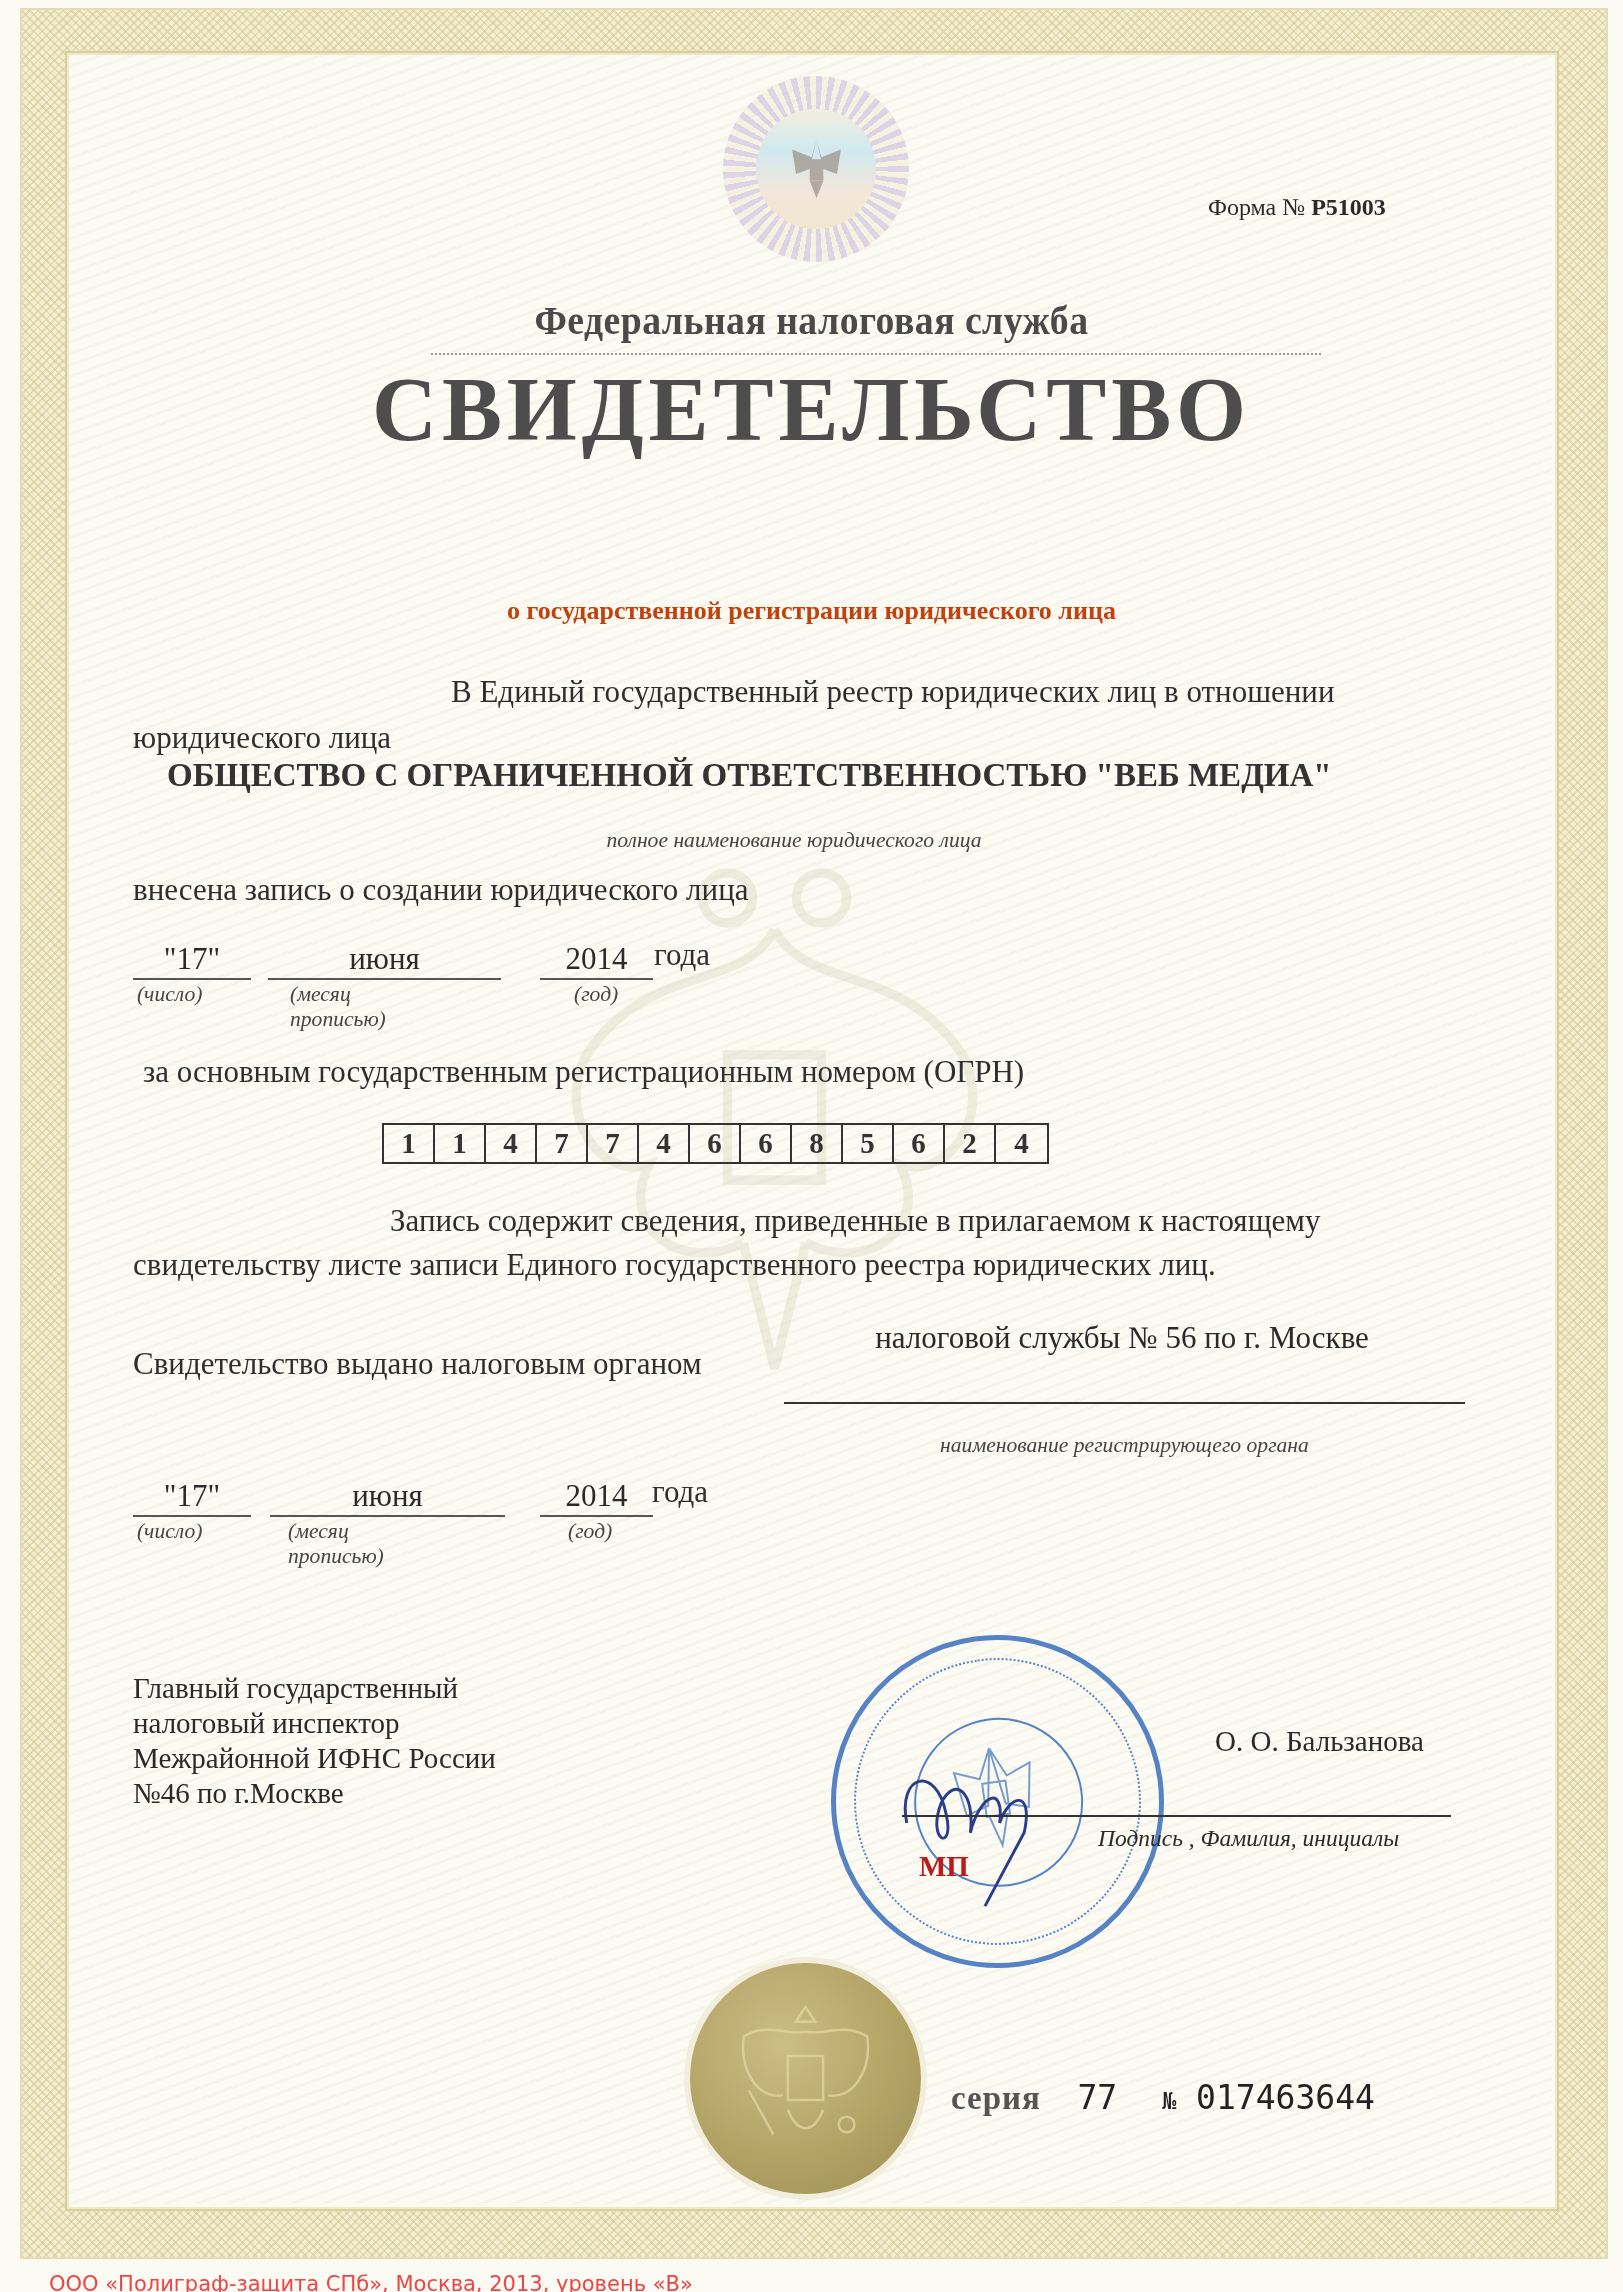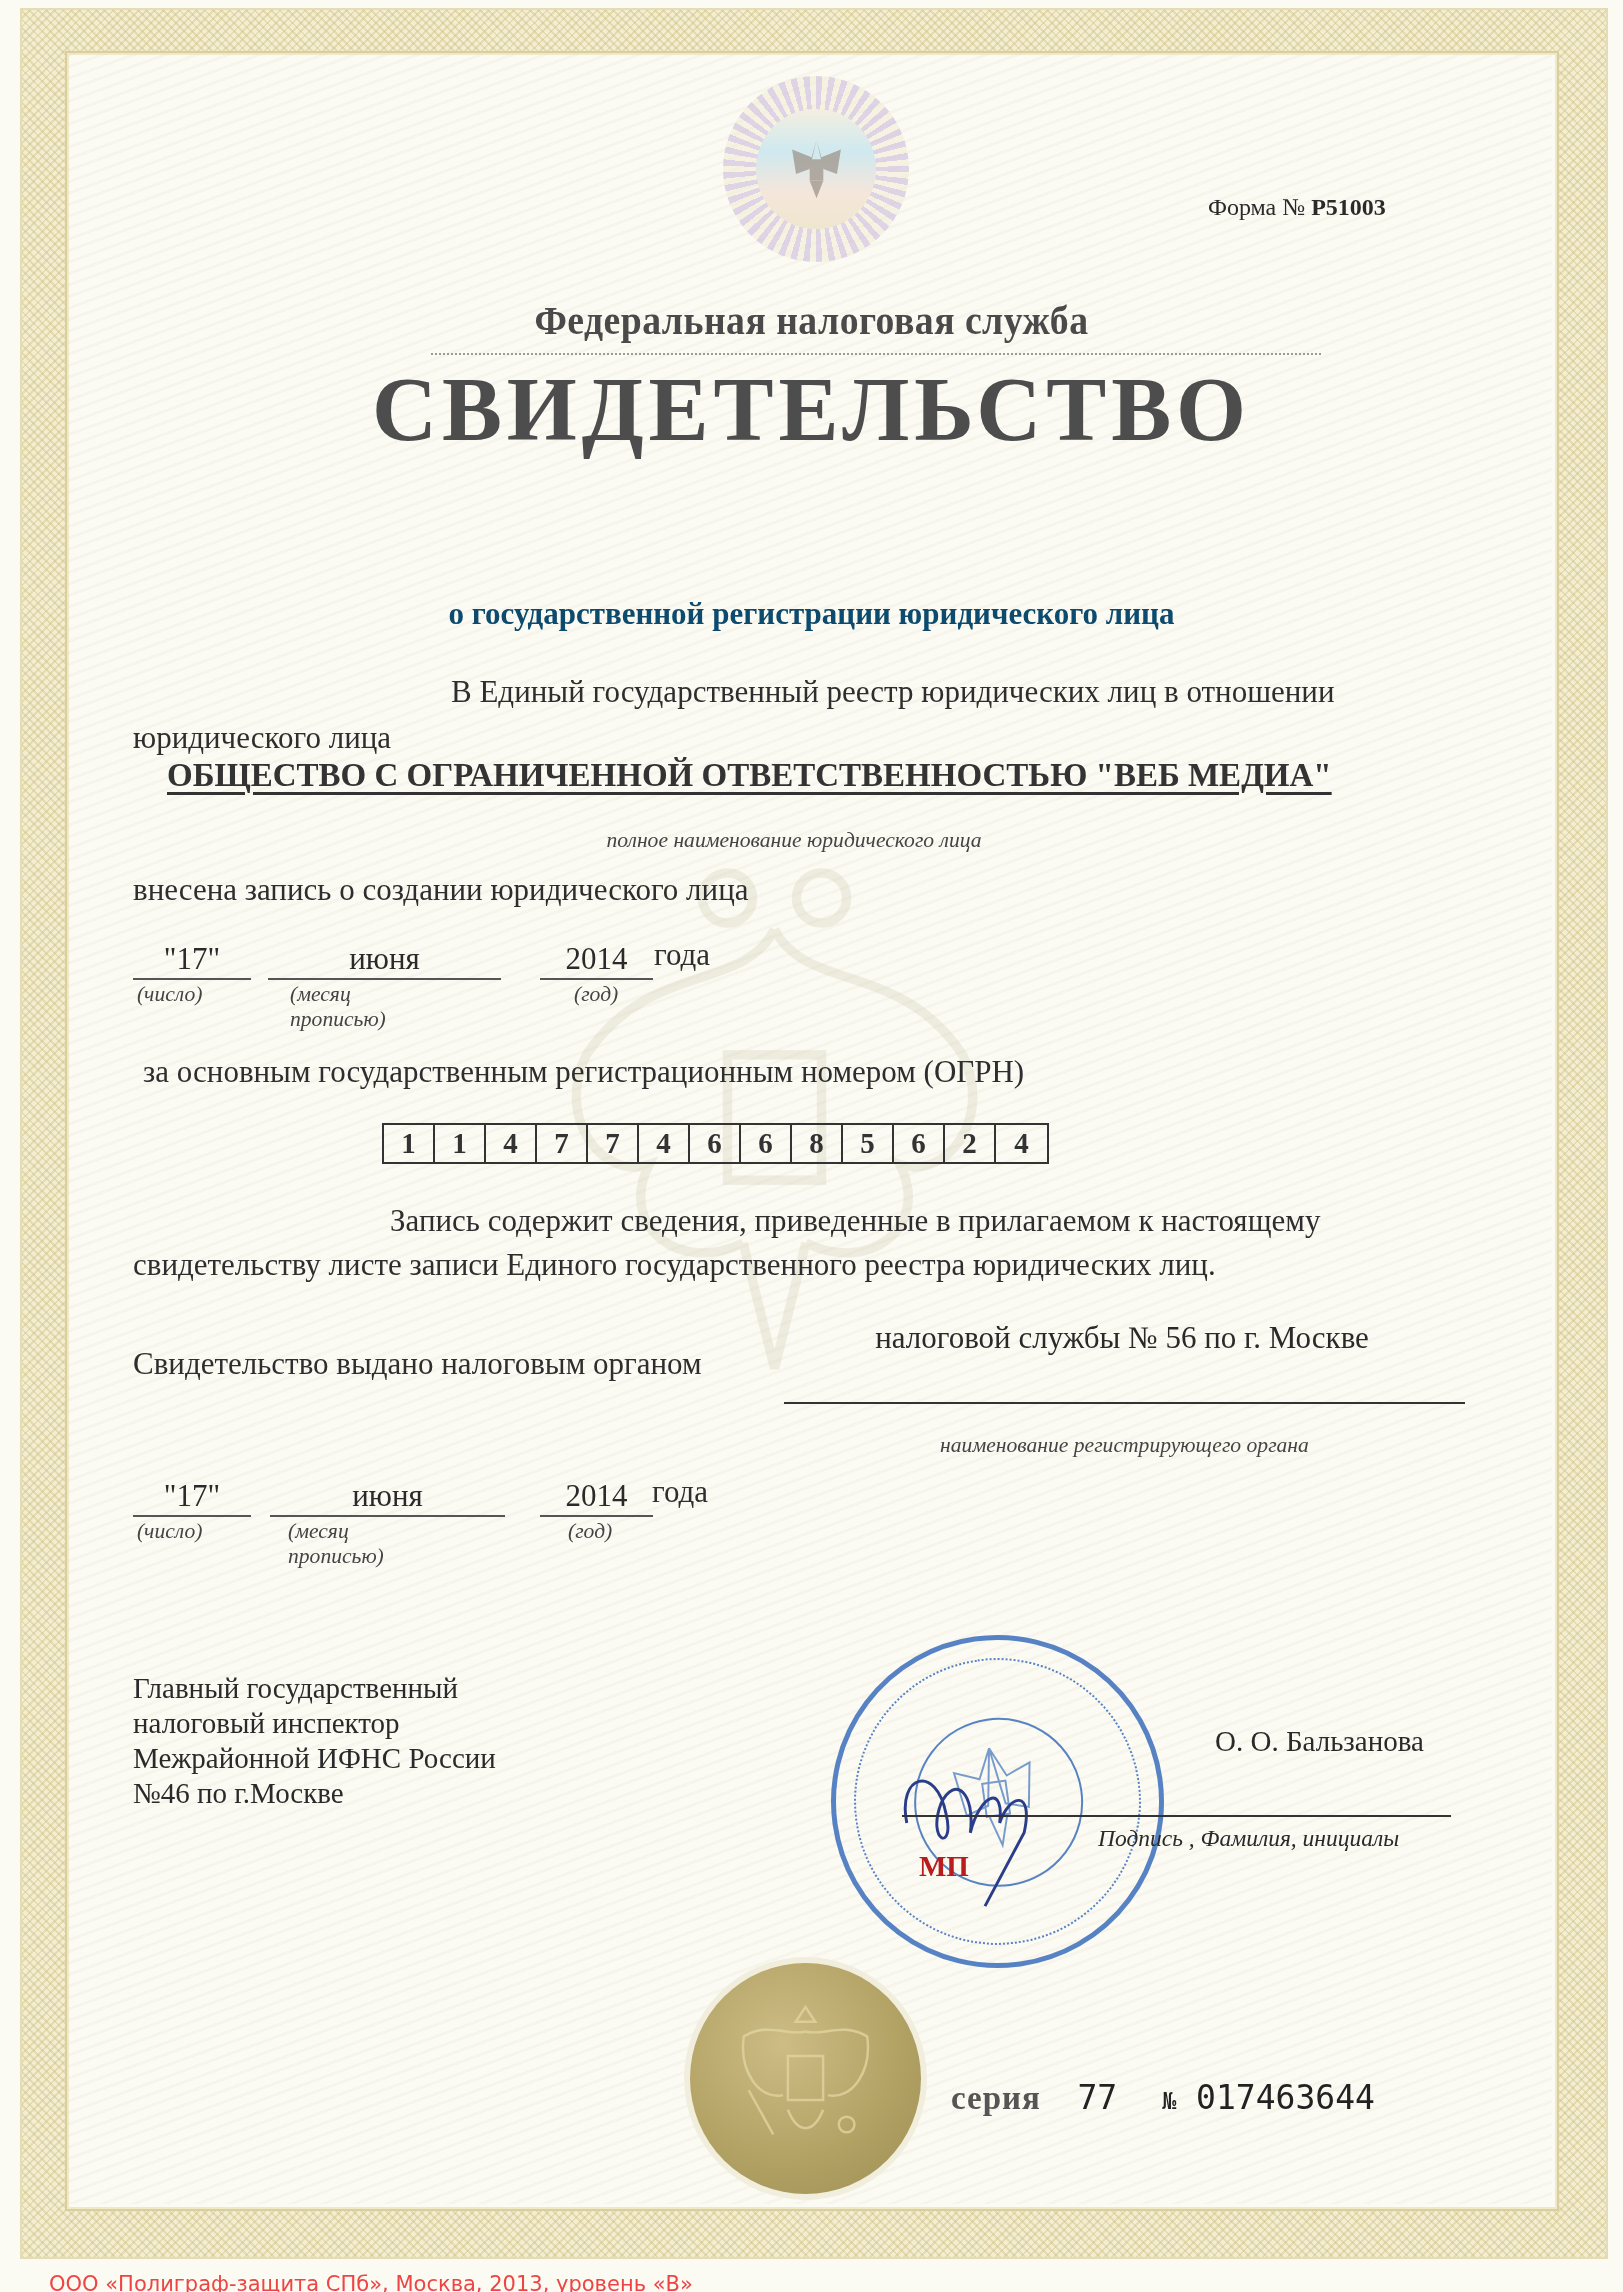--- a/index.html
+++ b/index.html
@@ -56,28 +56,28 @@
   .dotted-rule {
     left:431px; top:353px; width:890px; height:0;
     border-top:2px dotted #9a9a9a;
   }
   .main-title {
     left:0; width:1623px; top:358px; text-align:center;
     font-size:90px; font-weight:bold; color:#4d4d4d; letter-spacing:4.9px;
   }
   .subtitle {
     left:0; width:1623px; top:596px; text-align:center;
-    font-size:31px; font-weight:bold; color:#0c4a6e;
+    font-size:26px; font-weight:bold; color:#c2410c;
   }
   .body-text { font-size:31px; color:#2e2e2e; }
   .line1 { left:451px; top:674px; }
   .line2 { left:133px; top:720px; }
   .company {
     left:167px; top:757px; font-size:33px; font-weight:bold; color:#333;
-    text-decoration:underline; text-decoration-thickness:2.9px; text-underline-offset:5.9px;
+    text-decoration-thickness:2.9px; text-underline-offset:5.9px;
   }
   .caption {
     font-style:italic; font-size:21.6px; color:#444;margin-top:24px;
   }
   .cap-company { left:0; width:1588px; text-align:center; top:804px; }
   .line3 { left:133px; top:872px; }
   .date-row { position:absolute; left:133px; height:78px; }
   .dfield { position:absolute; border-bottom:2px solid #555; text-align:center; font-size:31px; height:39px; line-height:39px; }
   .dcap { position:absolute; font-style:italic; font-size:21.6px; color:#444; }
   .line-ogrn { left:143px; top:1054px; }

